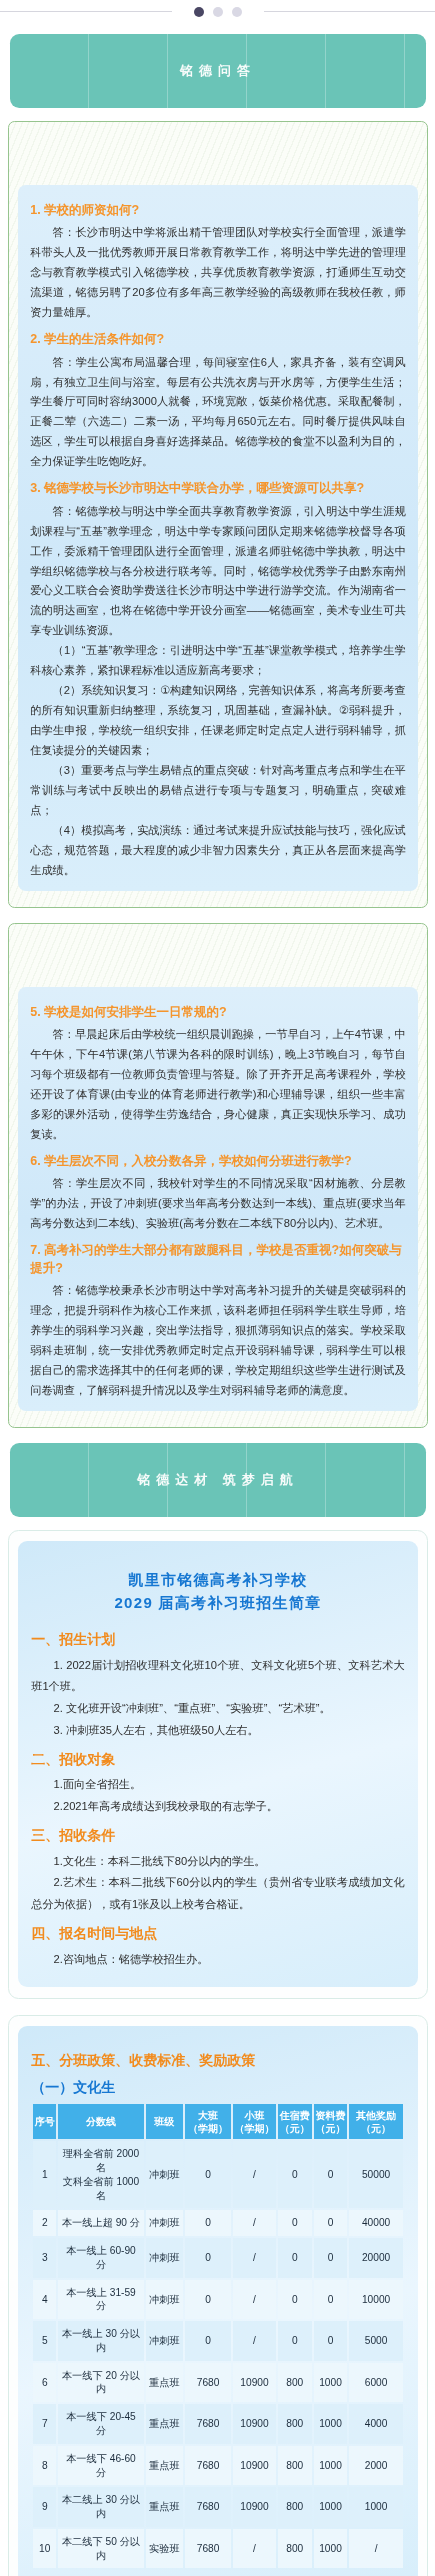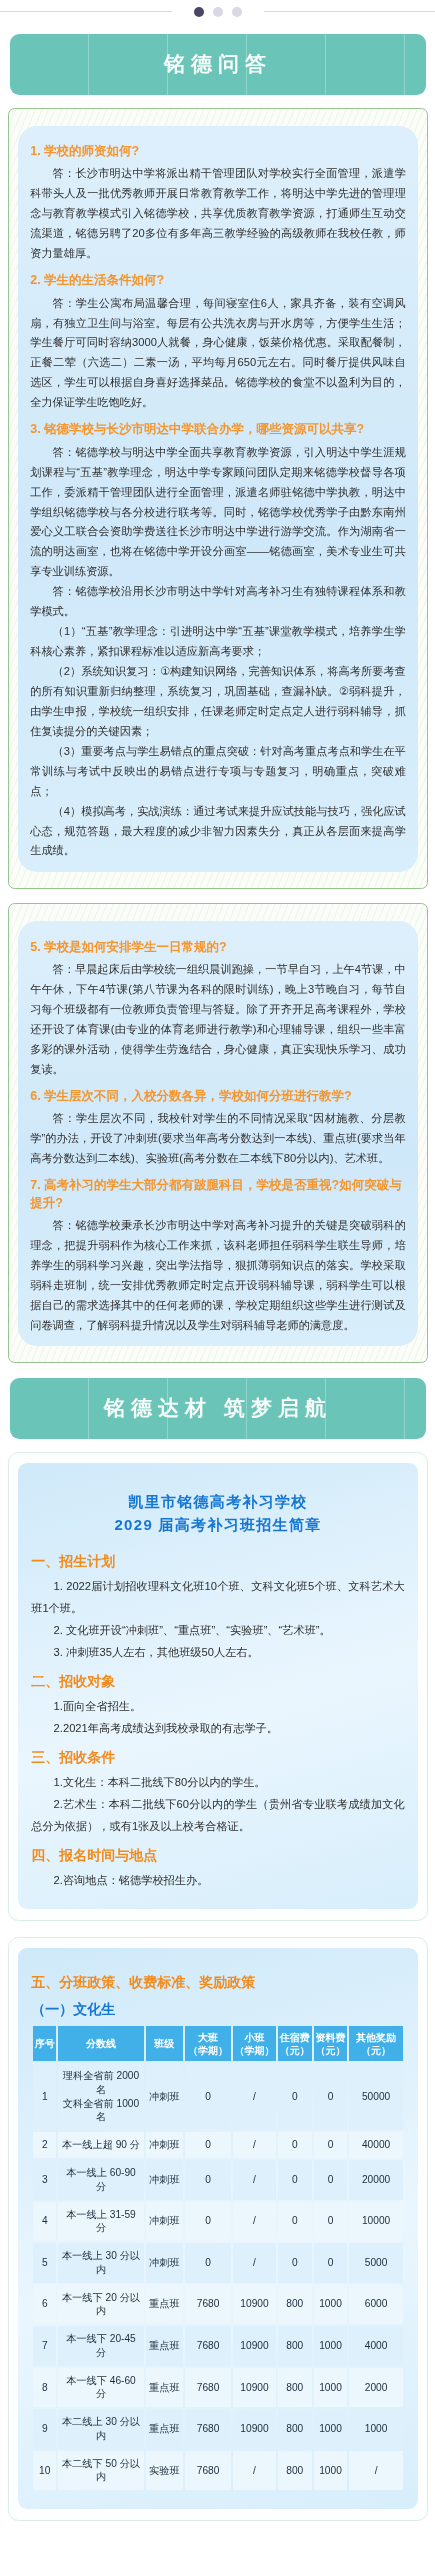--- a/index.html
+++ b/index.html
@@ -8,34 +8,34 @@
 
   
   .pagination{display:flex;align-items:center;justify-content:center;padding:6.6px 0 2.6px 0;}
   .pg-line{flex:1;height:0.7px;background:#d6d6de;}
   .pg-line.left{margin-right:17px;}
   .pg-line.right{margin-left:17px;}
   .dot{width:10px;height:10px;border-radius:50%;background:#d9d8e4;margin:0 4.6px;}
   .dot.active{background:#4a4764;}
 
   
-  .banner{position:relative;margin:14.5px 10px 13px 10px;height:61px;border-radius:9.2px;
+  .banner{position:relative;margin:14.5px 10px 13px 10px;height:74px;border-radius:9.2px;
     background:#6ac4b7;display:flex;align-items:center;justify-content:center;
-    color:#f6fbfa;font-size:21px;font-weight:bold;letter-spacing:6px;overflow:hidden;}
+    color:#f6fbfa;font-size:13px;font-weight:bold;letter-spacing:6px;overflow:hidden;}
   .banner::before{content:"";position:absolute;inset:0;
     background:repeating-linear-gradient(90deg,transparent 0 78px,rgba(255,255,255,.28) 78px 79px);}
 
   
   .qa-card{margin:0 8px 14.5px 8px;border:1.3px solid #96c48e;border-radius:6.6px;
     background:
       repeating-linear-gradient(112deg,rgba(187,214,180,.16) 0 1.3px,rgba(255,255,255,0) 1.3px 6px),
       #fbfdf8;
     padding:17px 9.2px 16px 9.2px;}
   .qa-inner{background:linear-gradient(180deg,#ddeffb 0%,#cfe8f9 55%,#d9eefb 100%);
-    border-radius:19px;padding:9.2px 12px 10.5px 12px;}
+    border-radius:8px;padding:9.2px 12px 10.5px 12px;margin-top:46px;}
   .qa-q{color:#f5952c;font-size:12.5px;font-weight:bold;margin:8px 0 4px 0;line-height:1.4;}
   .qa-a{margin:0;text-indent:2em;font-size:11.2px;line-height:1.78;text-align:justify;color:#303030;}
 
   
   .b-card{margin:0 8px 16px 8px;border:1.3px solid #d9ece7;border-radius:10.5px;background:#fdfefe;
     padding:10.5px 9.2px;}
   .b-inner{background:linear-gradient(165deg,#cfe9f9 0%,#eaf6fe 55%,#d7eefb 100%);
     border-radius:9.2px;padding:16px 13px 17px 13px;}
   .b-title{margin:10.5px 0 17px 0;text-align:center;color:#1677d2;font-size:15px;line-height:1.55;
     font-weight:bold;letter-spacing:1.3px;}
@@ -68,24 +68,23 @@
     <span class="pg-line right"></span>
   </div>
 
   <div class="banner">铭德问答</div>
 
   <section class="qa-card">
     <div class="qa-inner">
         <div class="qa-q">1. 学校的师资如何?</div>
         <p class="qa-a">答：长沙市明达中学将派出精干管理团队对学校实行全面管理，派遣学科带头人及一批优秀教师开展日常教育教学工作，将明达中学先进的管理理念与教育教学模式引入铭德学校，共享优质教育教学资源，打通师生互动交流渠道，铭德另聘了20多位有多年高三教学经验的高级教师在我校任教，师资力量雄厚。</p>
         <div class="qa-q">2. 学生的生活条件如何?</div>
-        <p class="qa-a">答：学生公寓布局温馨合理，每间寝室住6人，家具齐备，装有空调风扇，有独立卫生间与浴室。每层有公共洗衣房与开水房等，方便学生生活；学生餐厅可同时容纳3000人就餐，身心健康，饭菜价格优惠。采取配餐制，正餐二荤（六选二）二素一汤，平均每月650元左右。同时餐厅提供风味自选区，学生可以根据自身喜好选择菜品。铭德学校的食堂不以盈利为目的，全力保证学生吃饱吃好。</p>
+        <p class="qa-a">答：学生公寓布局温馨合理，每间寝室住6人，家具齐备，装有空调风扇，有独立卫生间与浴室。每层有公共洗衣房与开水房等，方便学生生活；学生餐厅可同时容纳3000人就餐，环境宽敞，饭菜价格优惠。采取配餐制，正餐二荤（六选二）二素一汤，平均每月650元左右。同时餐厅提供风味自选区，学生可以根据自身喜好选择菜品。铭德学校的食堂不以盈利为目的，全力保证学生吃饱吃好。</p>
         <div class="qa-q">3. 铭德学校与长沙市明达中学联合办学，哪些资源可以共享?</div>
         <p class="qa-a">答：铭德学校与明达中学全面共享教育教学资源，引入明达中学生涯规划课程与“五基”教学理念，明达中学专家顾问团队定期来铭德学校督导各项工作，委派精干管理团队进行全面管理，派遣名师驻铭德中学执教，明达中学组织铭德学校与各分校进行联考等。同时，铭德学校优秀学子由黔东南州爱心义工联合会资助学费送往长沙市明达中学进行游学交流。作为湖南省一流的明达画室，也将在铭德中学开设分画室——铭德画室，美术专业生可共享专业训练资源。</p>
-        <p class="qa-a">答：铭德学校沿用长沙市明达中学针对高考补习生有独特课程体系和教学模式。</p>
         <p class="qa-a">（1）“五基”教学理念：引进明达中学“五基”课堂教学模式，培养学生学科核心素养，紧扣课程标准以适应新高考要求；</p>
         <p class="qa-a">（2）系统知识复习：①构建知识网络，完善知识体系，将高考所要考查的所有知识重新归纳整理，系统复习，巩固基础，查漏补缺。②弱科提升，由学生申报，学校统一组织安排，任课老师定时定点定人进行弱科辅导，抓住复读提分的关键因素；</p>
         <p class="qa-a">（3）重要考点与学生易错点的重点突破：针对高考重点考点和学生在平常训练与考试中反映出的易错点进行专项与专题复习，明确重点，突破难点；</p>
         <p class="qa-a">（4）模拟高考，实战演练：通过考试来提升应试技能与技巧，强化应试心态，规范答题，最大程度的减少非智力因素失分，真正从各层面来提高学生成绩。</p>
       </div>
   </section>
 
   <section class="qa-card">
     <div class="qa-inner">
         <div class="qa-q">5. 学校是如何安排学生一日常规的?</div>

